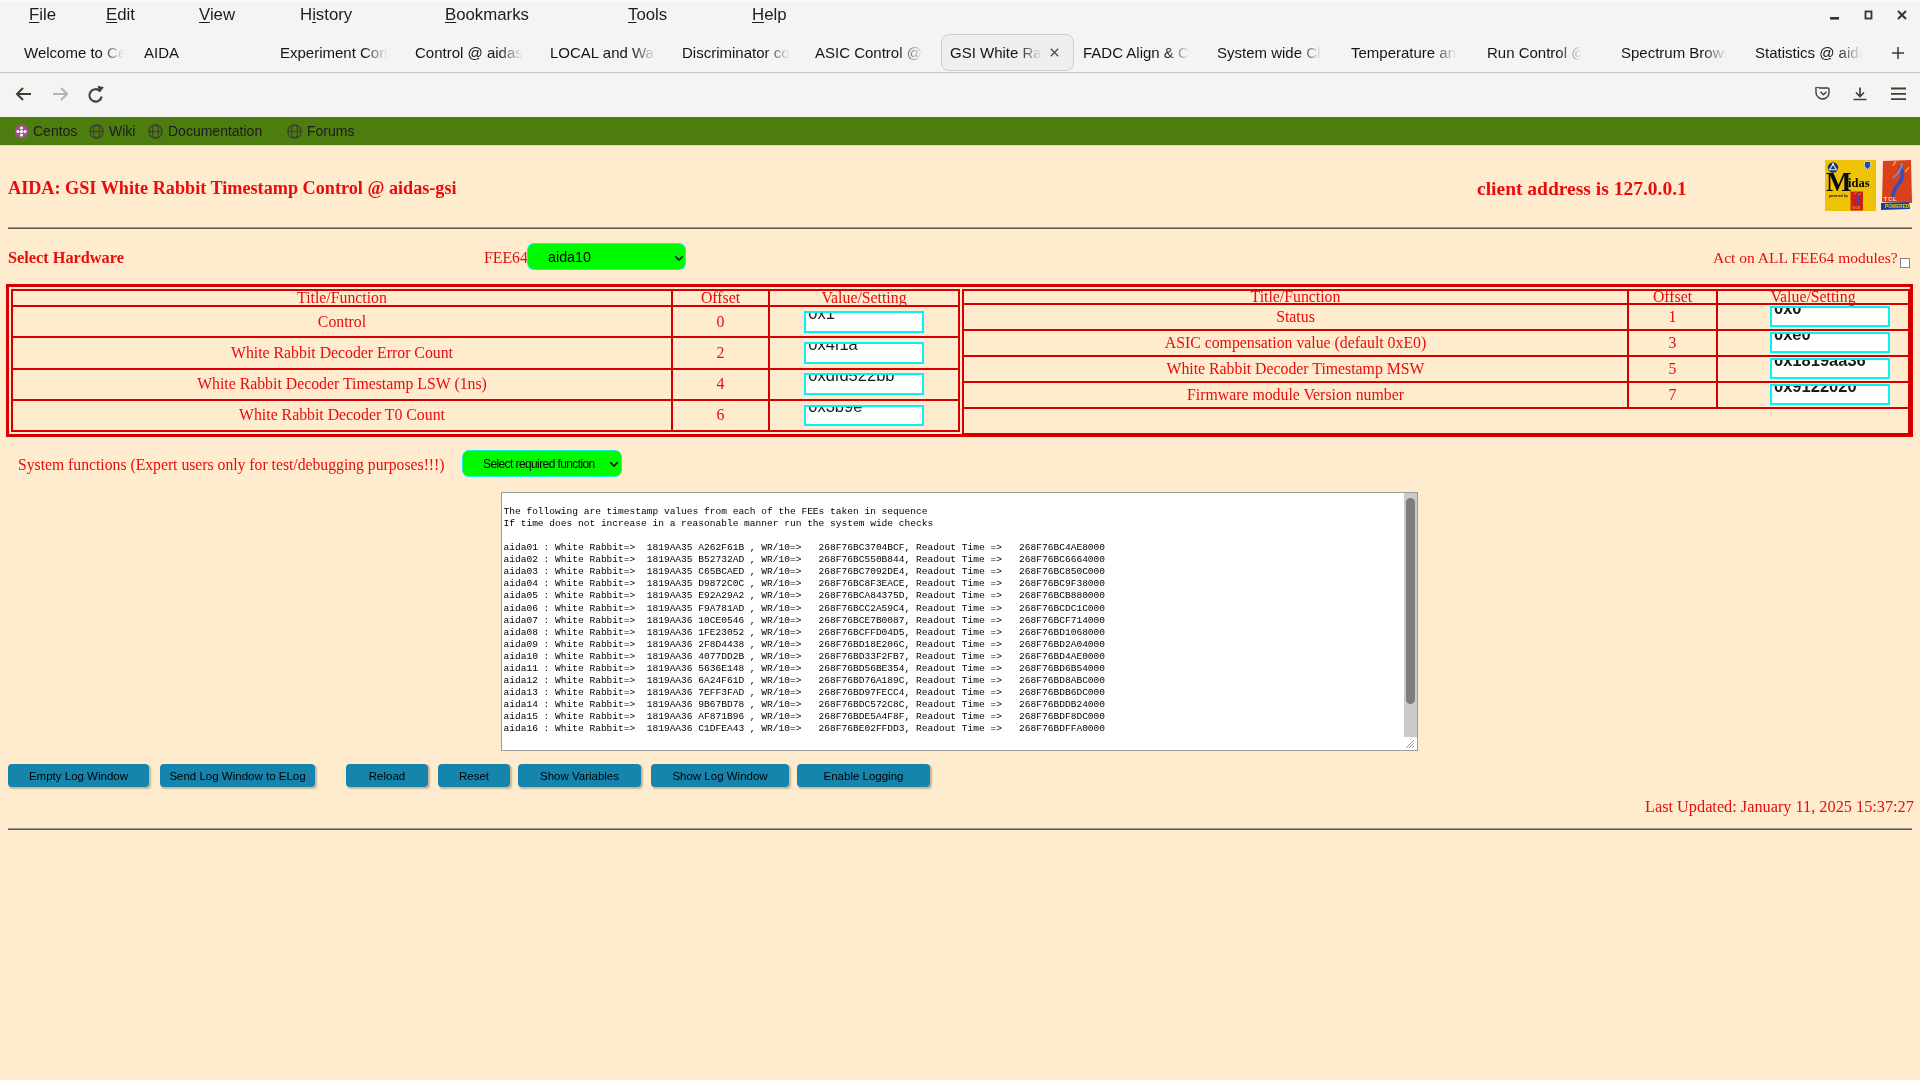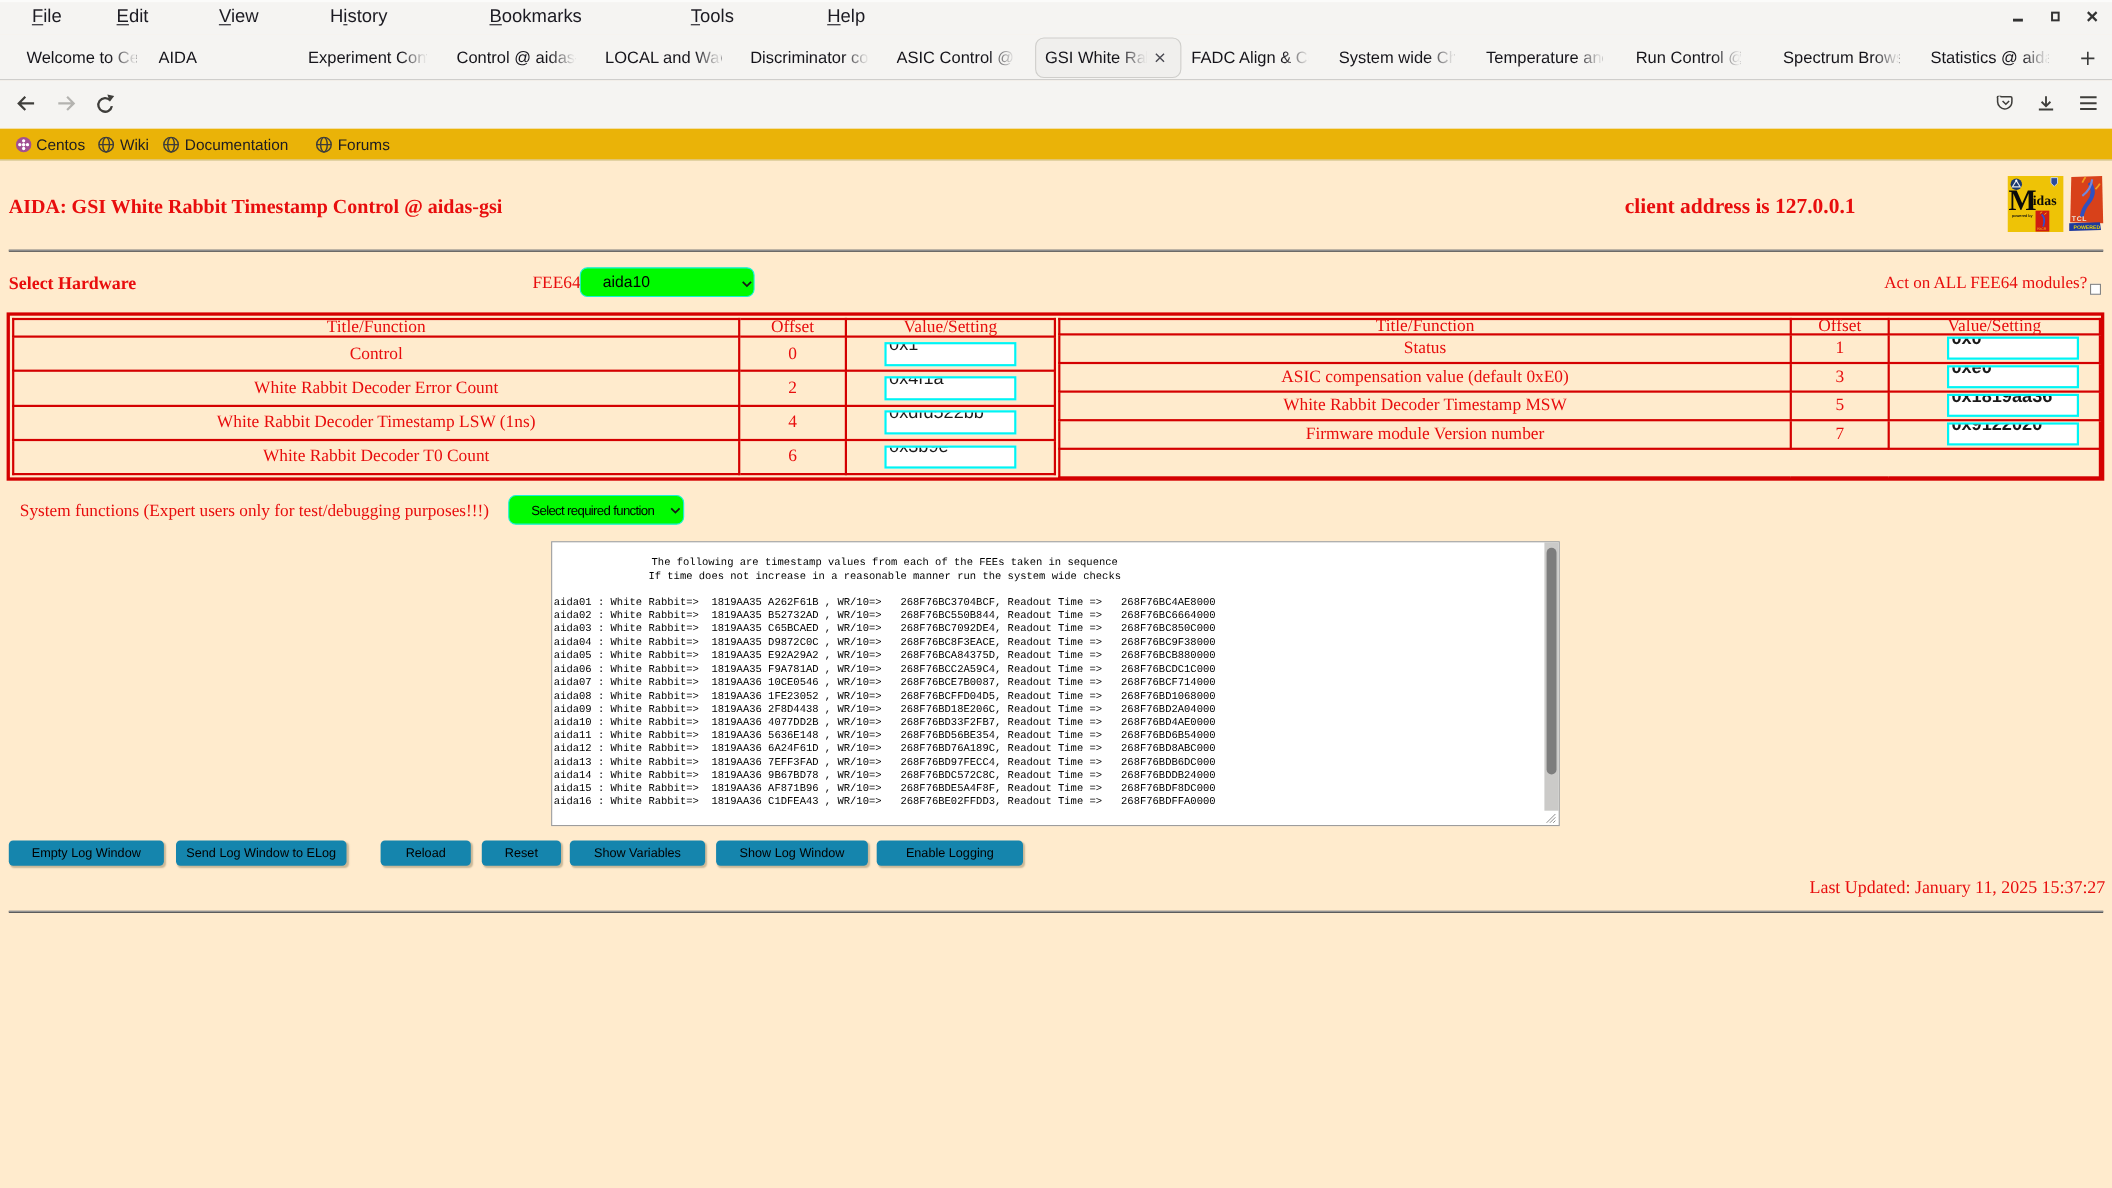--- a/index.html
+++ b/index.html
@@ -14,40 +14,40 @@
   .tabt { position:absolute; top:13px; font-size:15px; color:#15141a; white-space:nowrap; overflow:hidden; }
   .fade::after { content:""; position:absolute; right:0; top:0; bottom:0; width:24px;
      background:linear-gradient(to right, rgba(245,244,242,0), #f5f4f2); }
   #activetab { position:absolute; left:941px; top:3px; width:133px; height:37px; background:#f0efed; border-radius:8px;
      border:1px solid #cfcecb; }
   .fadew::after { content:""; position:absolute; right:0; top:0; bottom:0; width:24px;
      background:linear-gradient(to right, rgba(240,239,237,0), #f0efed); }
   #navbar { left:0; top:73px; width:1920px; height:44px; background:#f5f4f2; }
   #urlbar { position:absolute; left:232px; top:6px; width:1456px; height:28px; background:#fff; border-radius:4px;
      box-shadow:0 0 1px rgba(0,0,0,.35); }
-  #bookbar { left:0; top:117px; width:1920px; height:29px; background:#eab308; border-bottom:1px solid #d9d8d6; }
+  #bookbar { left:0; top:117px; width:1920px; height:29px; background:#4d7c0f; border-bottom:1px solid #d9d8d6; }
   .bktext { position:absolute; top:6px; font-size:14px; color:#1c1b22; }
   
   .serif { font-family:"Liberation Serif", serif; color:#e80d0d; }
   .hr { position:absolute; left:8px; width:1904px; height:2px; background:#5c5c5c; border-top:1px solid #9a9a9a; }
   select.grn { position:absolute; appearance:none; background:#00fa00; border:1.6px solid #17f0da; border-radius:7px;
      font-family:"Liberation Sans", sans-serif; color:#000; padding-left:20px; }
   
   #tblbox { left:6px; top:284px; width:1907px; height:153px; border:3px solid #d40000; padding:2px 0 2px 2px; display:flex; gap:2px; }
   table.reg { border-collapse:collapse; table-layout:fixed; width:949px; }
   table.reg td { border:2.4px solid #d40000; text-align:center; font-family:"Liberation Serif", serif;
      color:#e80d0d; font-size:15.8px; line-height:1; padding:0; height:26.05px; }
   tr.hd td { height:9px; line-height:11.5px; }
   input.val { width:119.5px; height:21.5px; background:#fff; border:2px solid #00f4f4; font-family:"Liberation Sans", sans-serif;
      font-size:16.5px; color:#1a1a1a; padding:0 0 17px 2px; display:block; margin:0 auto; }
   input.vr { margin-left:52px;font-weight:bold; }
   
   #logbox { left:501px; top:492px; width:917px; height:259px; background:#fff; border:1px solid #9d9d9d; }
   #logtext { position:absolute; left:1.5px; top:13px; font-family:"Liberation Mono", monospace; font-size:9.55px;
-     line-height:12.07px; color:#000; white-space:pre;text-align:center; }
+     line-height:12.07px; color:#000; white-space:pre; }
   #sbar { position:absolute; right:0; top:0; width:13px; height:244px; background:#cbcac8; }
   #sthumb { position:absolute; left:2px; top:5px; width:9px; height:206px; background:#7d7d7d; border-radius:5px; }
   button.act { position:absolute; top:764px; height:23px; background:#1585ad; border:none; border-radius:4px;
      font-family:"Liberation Sans", sans-serif; font-size:11.5px; color:#000; box-shadow:1.5px 1.5px 1.5px #c9b797; }
 </style>
 </head>
 <body>
 
 <div class="abs" id="menubar">
     <div style="position:absolute;left:0;top:0;width:1920px;height:2px;background:#fbfbfa"></div>

